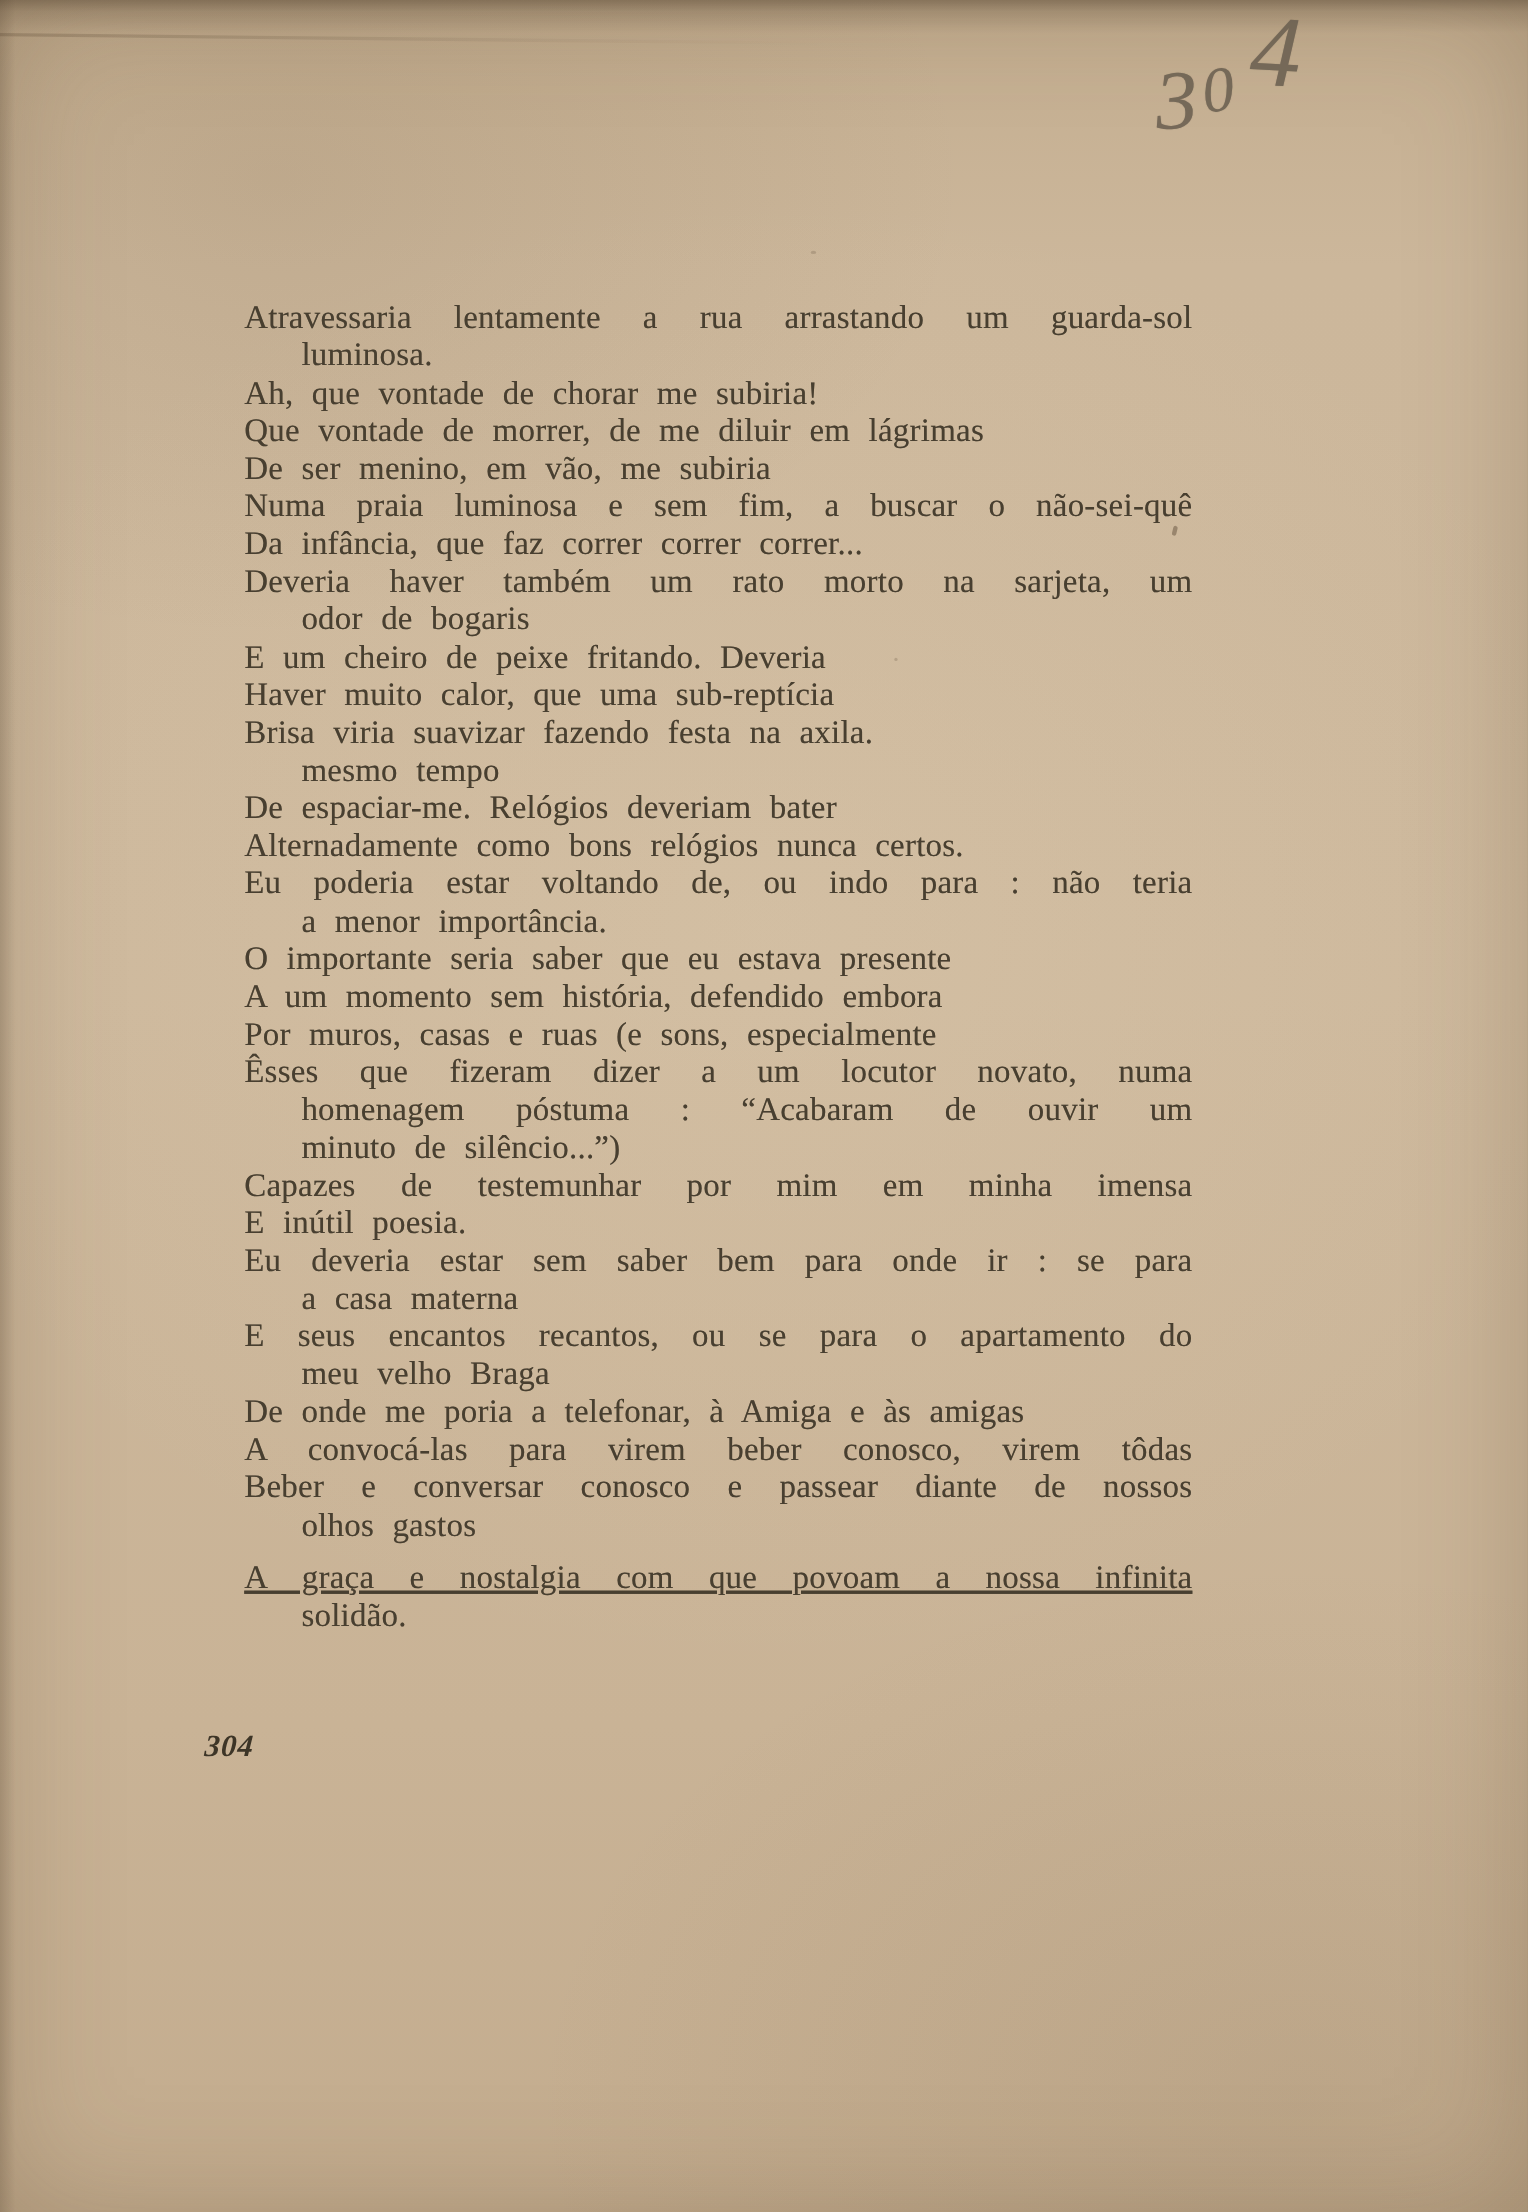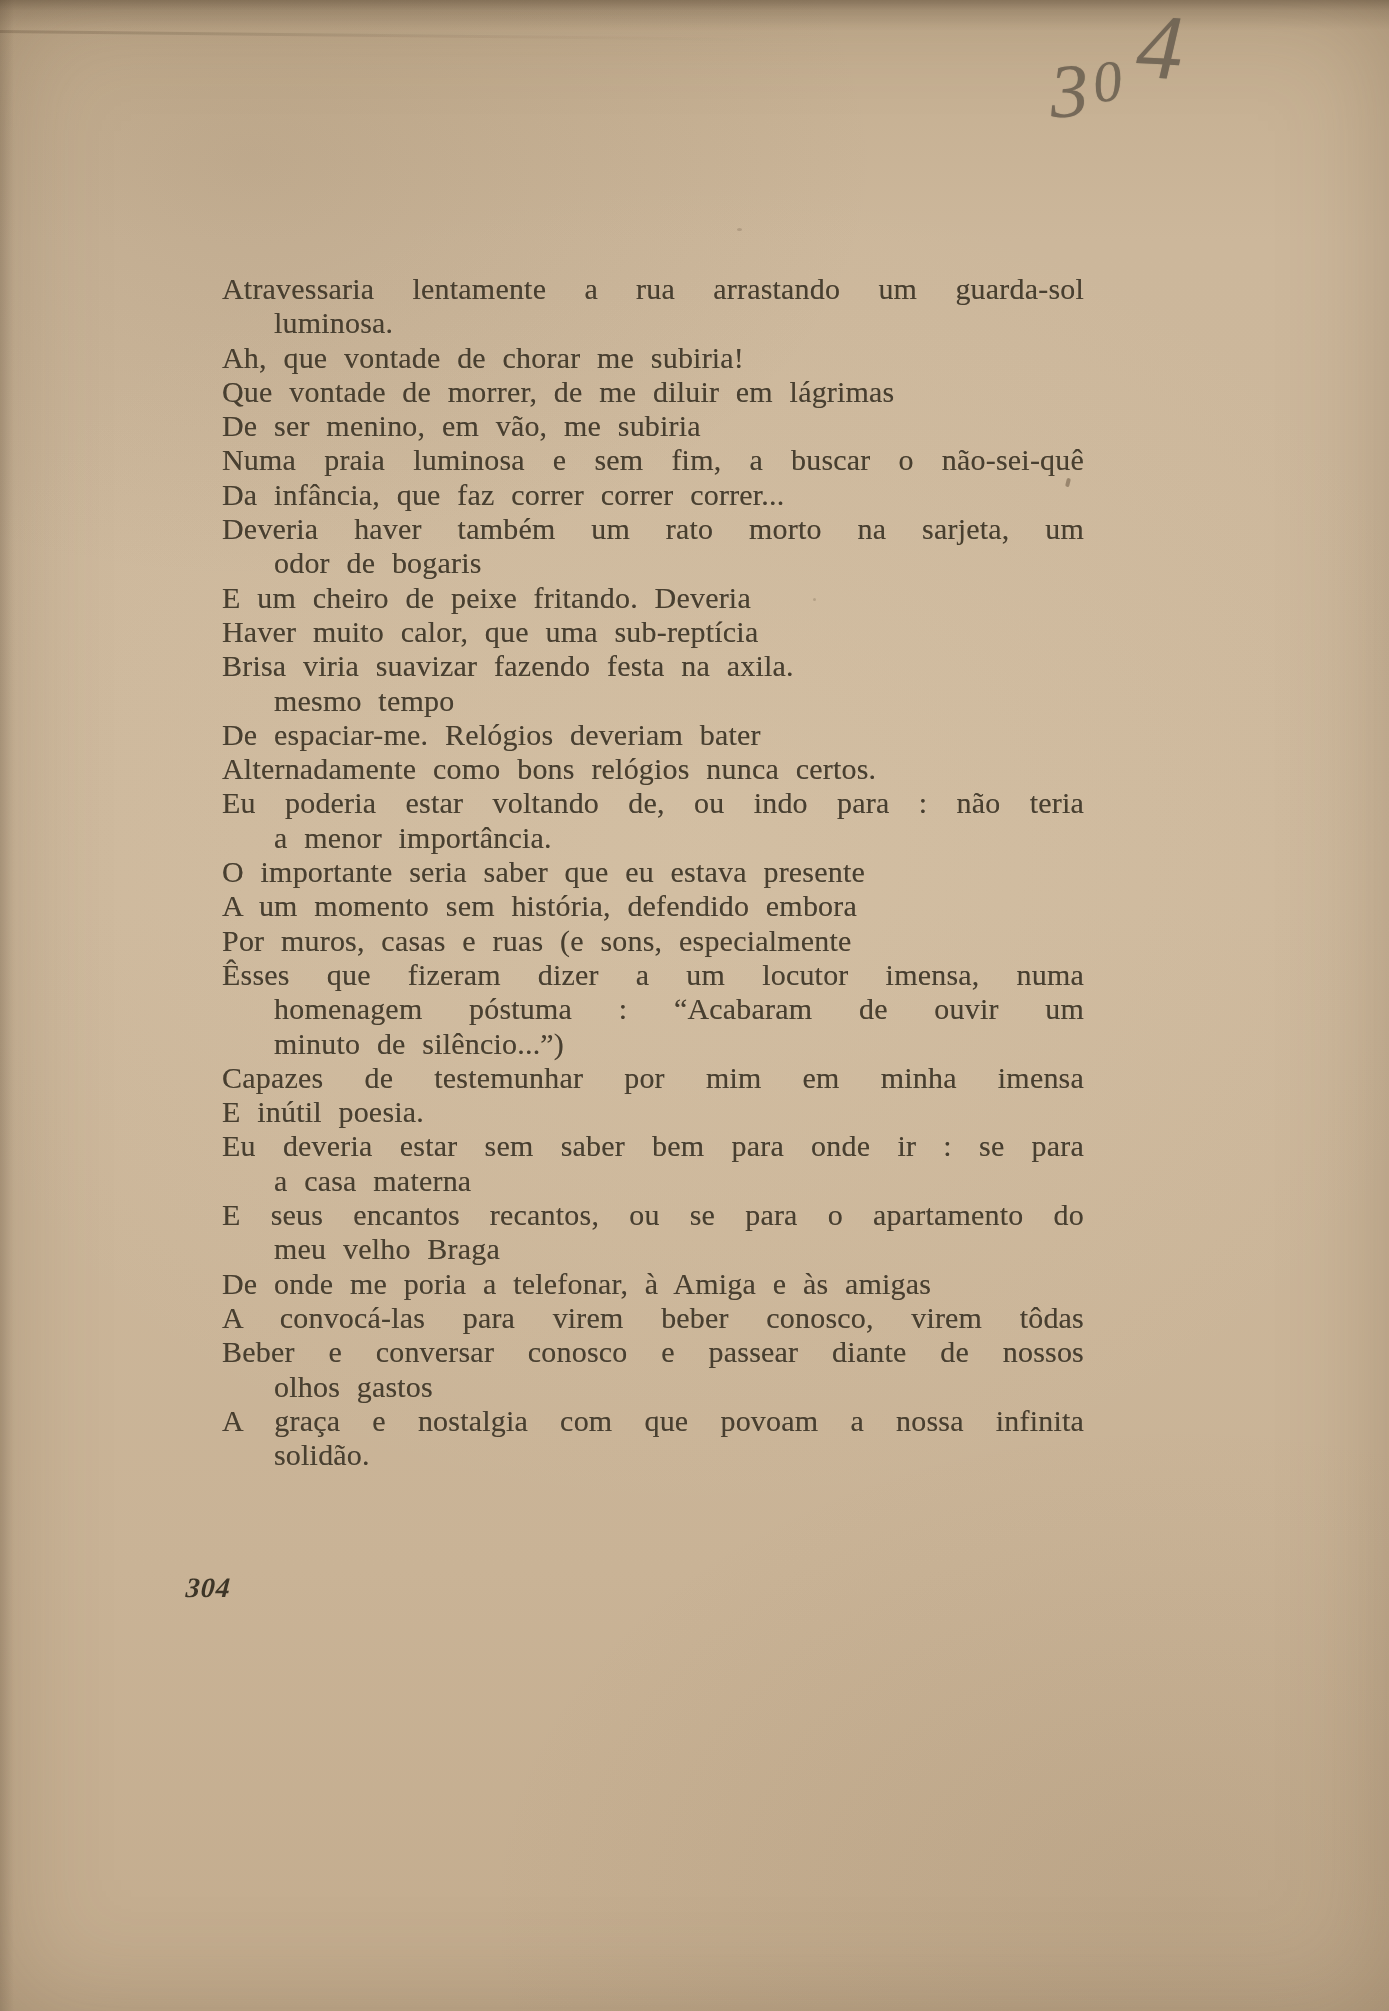--- a/index.html
+++ b/index.html
@@ -58,21 +58,21 @@
     position:absolute;left:222px;top:272px;width:862px;
     font-size:30px;line-height:34.3px;
     color:#483f30;
     word-spacing:.30em;
     letter-spacing:.2px;
     text-shadow:0 0 .6px rgba(72,63,48,.5);
   }
   .poem-line{min-height:34.3px;}
   .poem-line.indent{padding-left:52px;}
   .poem-line.fill{text-align:justify;text-align-last:justify;}
-  .poem-line.gap{}
+  .poem-line.gap{margin-top:14px;text-decoration:underline;}
 
   
   .page-number{
     position:absolute;left:186px;top:1572px;
     font-size:28px;font-style:italic;font-weight:bold;
     color:#3d3527;
     letter-spacing:1px;
     transform:skewX(-4deg);
   }
 </style>
@@ -102,21 +102,21 @@
       <div class="poem-line">Haver muito calor, que uma sub-reptícia</div>
       <div class="poem-line">Brisa viria suavizar fazendo festa na axila.</div>
       <div class="poem-line indent">mesmo tempo</div>
       <div class="poem-line">De espaciar-me. Relógios deveriam bater</div>
       <div class="poem-line">Alternadamente como bons relógios nunca certos.</div>
       <div class="poem-line fill">Eu poderia estar voltando de, ou indo para : não teria</div>
       <div class="poem-line indent">a menor importância.</div>
       <div class="poem-line">O importante seria saber que eu estava presente</div>
       <div class="poem-line">A um momento sem história, defendido embora</div>
       <div class="poem-line">Por muros, casas e ruas (e sons, especialmente</div>
-      <div class="poem-line fill">Êsses que fizeram dizer a um locutor imensa, numa</div>
+      <div class="poem-line fill">Êsses que fizeram dizer a um locutor novato, numa</div>
       <div class="poem-line indent fill">homenagem póstuma : “Acabaram de ouvir um</div>
       <div class="poem-line indent">minuto de silêncio...”)</div>
       <div class="poem-line fill">Capazes de testemunhar por mim em minha imensa</div>
       <div class="poem-line">E inútil poesia.</div>
       <div class="poem-line fill">Eu deveria estar sem saber bem para onde ir : se para</div>
       <div class="poem-line indent">a casa materna</div>
       <div class="poem-line fill">E seus encantos recantos, ou se para o apartamento do</div>
       <div class="poem-line indent">meu velho Braga</div>
       <div class="poem-line">De onde me poria a telefonar, à Amiga e às amigas</div>
       <div class="poem-line fill">A convocá-las para virem beber conosco, virem tôdas</div>

